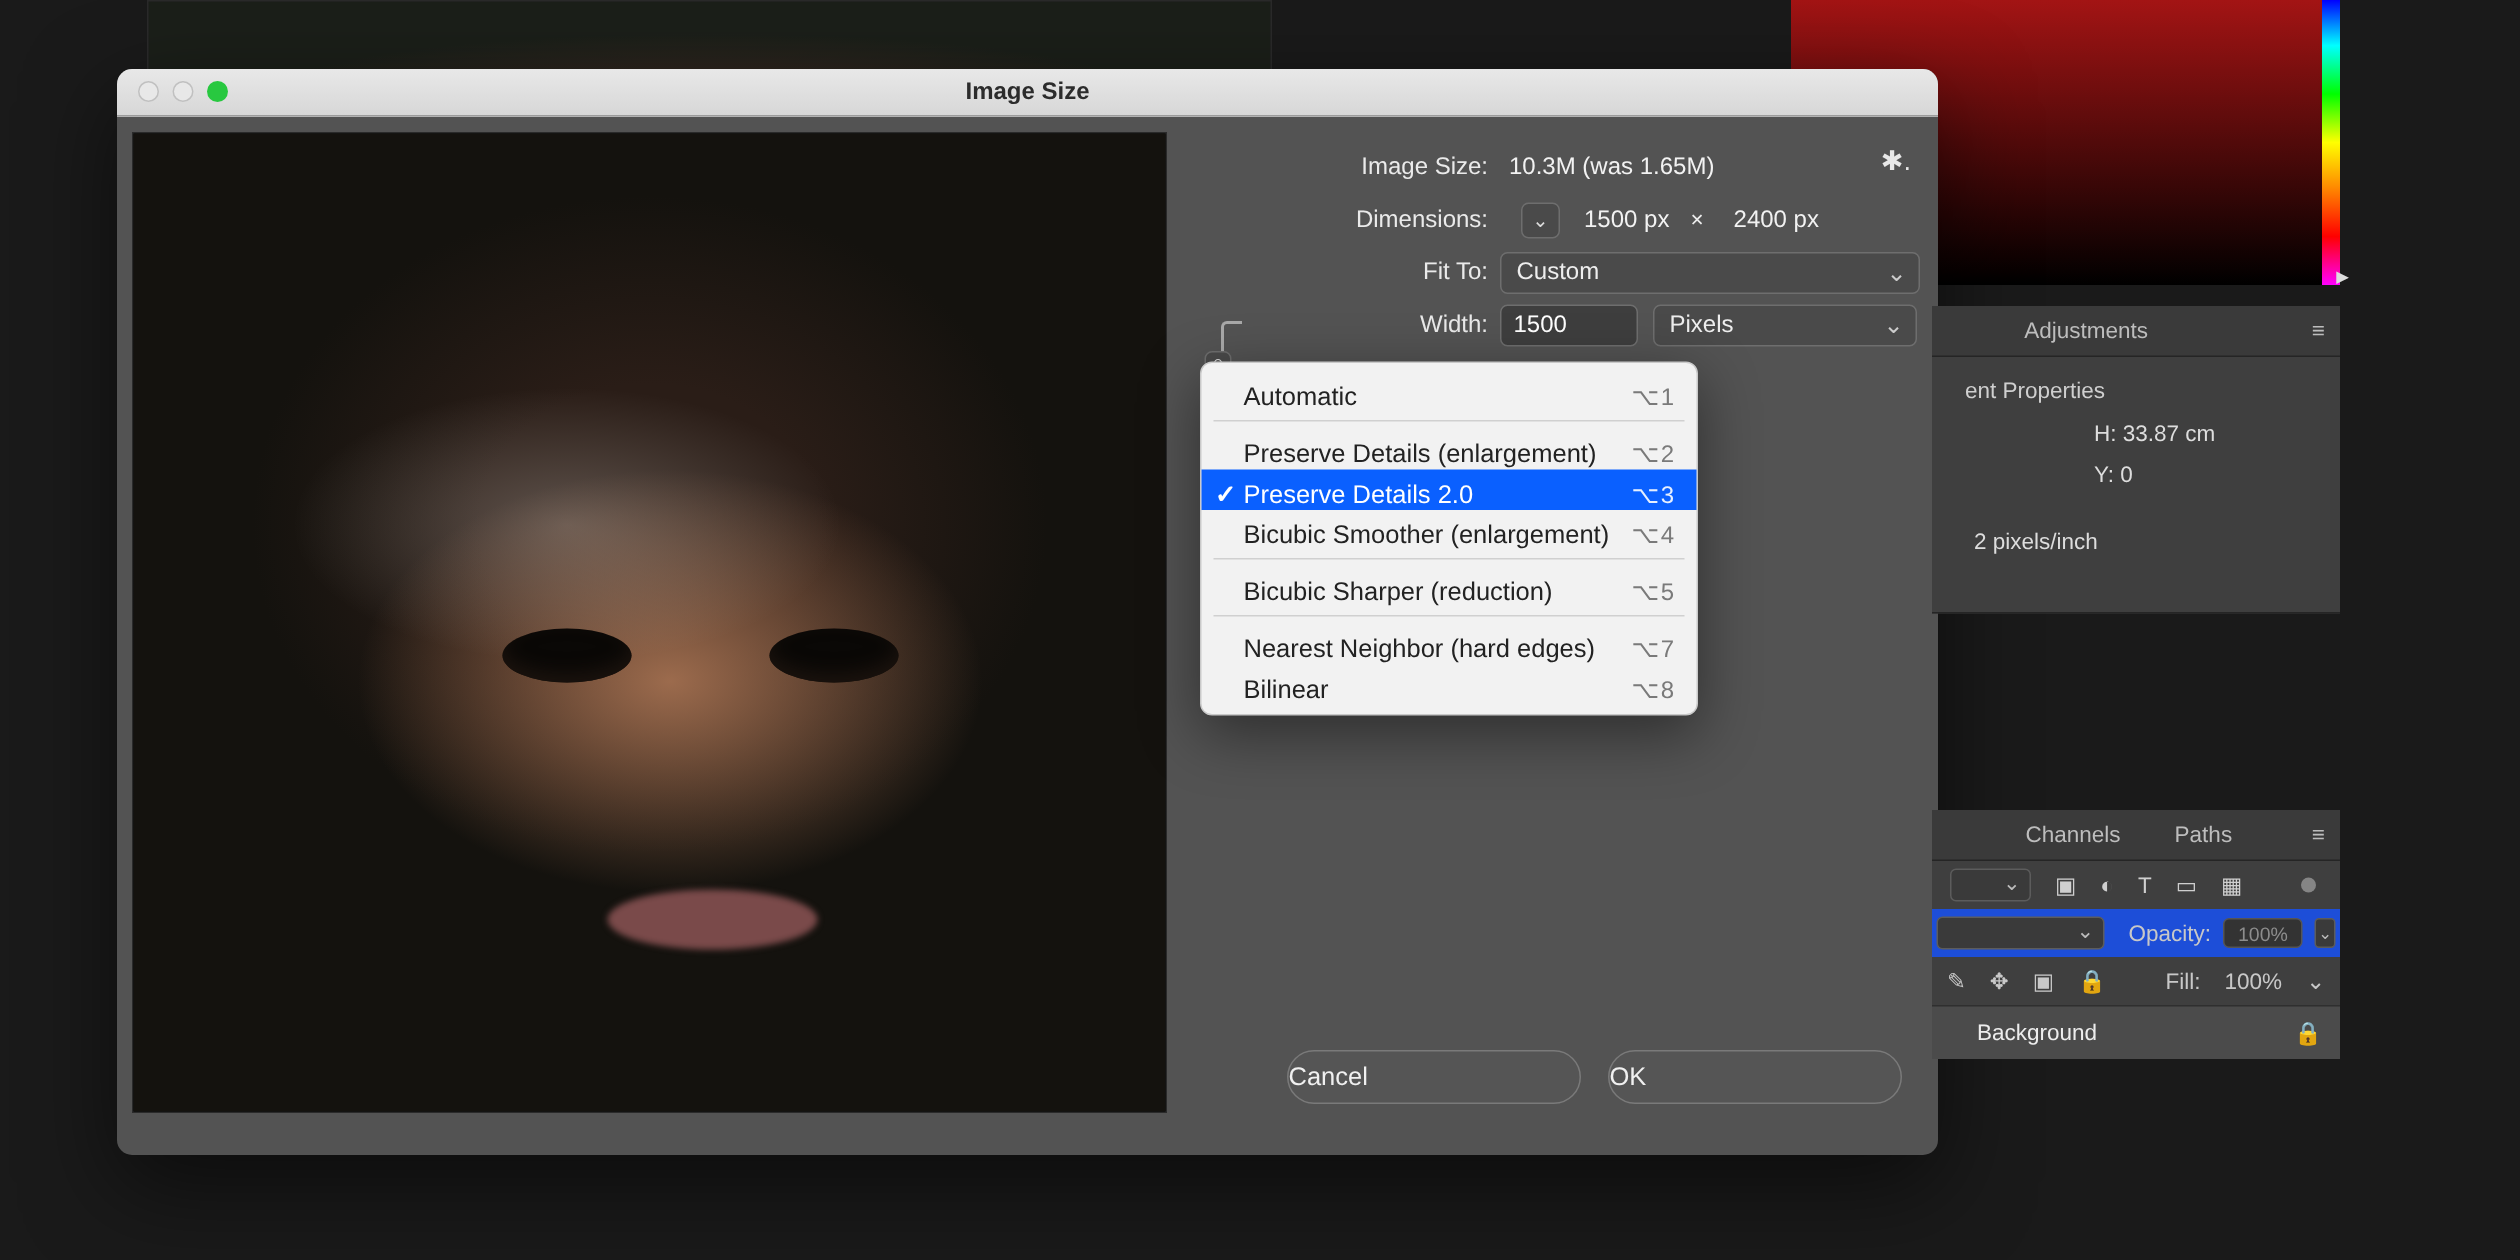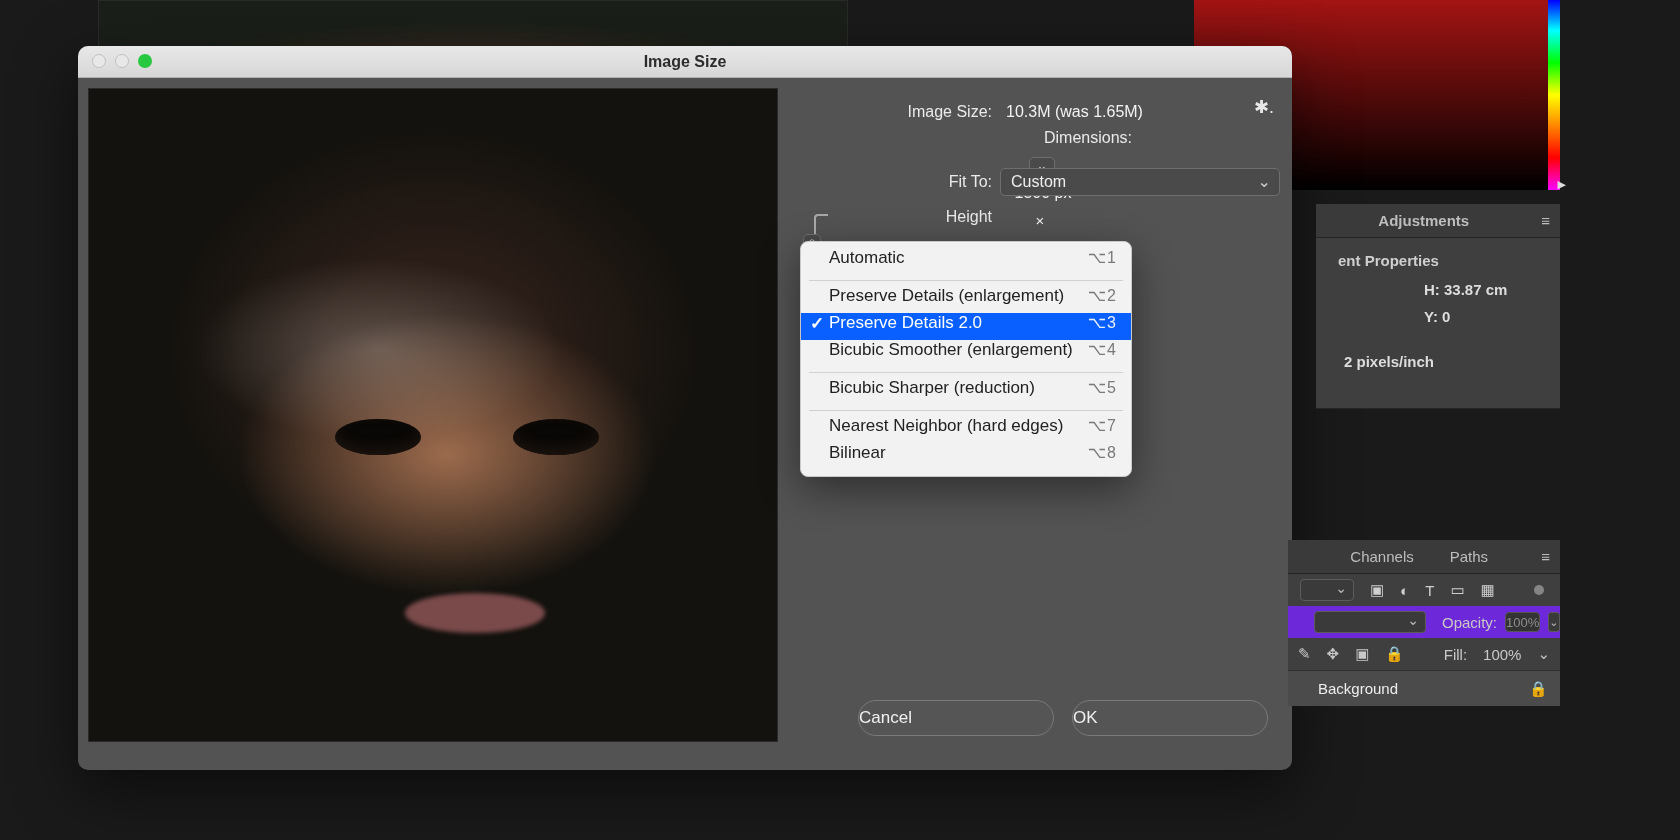--- a/index.html
+++ b/index.html
@@ -59,60 +59,60 @@
     .row { display: flex; align-items: center; height: 35px; margin-bottom: 0; }
     .row .lbl { width: 200px; text-align: right; padding-right: 8px; color: #eaeaea; font-size: 16px; }
     .value-txt { color: #f2f2f2; font-size: 16px; padding-left: 6px; }
     .gear { position:absolute; right: 6px; top: 8px; color:#e8e8e8; font-size:18px; cursor:pointer; }
 
     .chev-btn { width: 26px; height: 24px; background:#4a4a4a; border:1px solid #6e6e6e; border-radius:5px; color:#ddd; display:flex; align-items:center; justify-content:center; margin-left:4px; cursor:pointer; font-size:13px;}
     .select { height: 28px; background:#4a4a4a; border:1px solid #6e6e6e; border-radius:5px; color:#eee; padding:0 28px 0 10px; position:relative; display:flex; align-items:center; font-size:16px; cursor:pointer;}
     .select::after { content:"⌄"; position:absolute; right:8px; top:3px; color:#ccc; font-size:16px;}
     .numinput { width: 92px; height: 28px; background:#3e3e3e; border:1px solid #6e6e6e; border-radius:5px; color:#fff; padding:0 8px; font-size:16px;}
 
-    .dims-row { gap:10px;flex-direction:column; }
+    .dims-row { gap:10px; }
     .mult { color:#eee; padding:0 4px; }
 
     .link-bracket { position:absolute; left:14px; top:126px; height:60px; width:14px;
       border-left:2px solid #a9a9a9; border-top:2px solid #a9a9a9; border-bottom:2px solid #a9a9a9;
       border-radius:4px 0 0 4px; }
     .link-pill { position:absolute; left:3px; top:146px; width:18px; height:20px; background:#4a4a4a; border:1px solid #6e6e6e; border-radius:5px; display:flex; align-items:center; justify-content:center; font-size:13px; color:#ddd;}
 
     .checkbox { width:18px; height:18px; background:#fff; border-radius:4px; display:flex; align-items:center; justify-content:center; color:#007aff; font-weight:700; font-size:15px; margin-right:6px;}
 
     
     .menu { position:absolute; left:800px; top:241px; width:332px; background:#f2f2f2; border:1px solid #c9c9c9; border-radius:8px; box-shadow:0 12px 40px rgba(0,0,0,.45); padding:6px 0; color:#222; font-size:17px; z-index:50;}
     .menu .sep { height:1px; background:#d0d0d0; margin:5px 8px; }
-    .menu .item { display:flex; align-items:flex-start; height:27px; padding:0 14px 0 28px; position:relative; cursor:pointer;}
+    .menu .item { display:flex; align-items:flex-end; height:27px; padding:0 14px 0 28px; position:relative; cursor:pointer;}
     .menu .item .sc { margin-left:auto; color:#7a7a7a; font-size:16px; letter-spacing:1px;}
     .menu .item.sel { background:#0a60ff; color:#fff; }
     .menu .item.sel .sc { color:#e6efff; }
     .menu .item .check { position:absolute; left:9px; font-weight:700; }
 
     
     .btn-row { position:absolute; bottom:20px; right:12px; display:flex; gap:18px;}
     .btn { width:196px; height:36px; border-radius:22px; background:#555; border:1px solid #7a7a7a; color:#f0f0f0; display:flex; align-items:center; justify-content:flex-start; font-size:17px; cursor:pointer;}
 
     
-    .panel-stack { position:absolute; top:204px; right:120px; width:244px; color:#d6d6d6; font-size:14px;font-weight:bold; }
+    .panel-stack { position:absolute; top:204px; right:120px; width:272px; color:#d6d6d6; font-size:14px; }
     .tabs { height:34px; display:flex; align-items:center; background:#3a3a3a; border-bottom:1px solid #252525;}
     .tabs span { padding:0 18px; color:#bdbdbd; font-size:15px; cursor:pointer;}
     .tabs .ham { margin-left:auto; padding-right:10px;}
     .panel-body { background:#3f3f3f; padding:14px 18px 22px 22px; border-bottom:1px solid #252525;}
     .panel-body .subhead { color:#cfcfcf; font-size:15px; margin-bottom:12px; }
     .prop-line { color:#ddd; font-size:15px; margin:10px 0 0 86px;}
     .prop-line2 { color:#ddd; font-size:15px; margin:10px 0 16px 6px;}
 
     .panel-stack2 { position:absolute; top:540px; right:120px; width:272px; }
     .panel-inner { background:#3f3f3f; }
 
     .icon-row { height:32px; background:#3f3f3f; display:flex; align-items:center; gap:16px; padding:0 12px; color:#cfcfcf;}
     .icon-row .sel-mini { width:54px; height:22px; background:#3a3a3a; border:1px solid #5c5c5c; border-radius:4px; position:relative; }
     .icon-row .sel-mini::after{ content:"⌄"; position:absolute; right:6px; top:0; font-size:14px; color:#bbb;}
-    .opacity-row { height:32px; background:#6d28d9; display:flex; align-items:center; padding:0 26px; color:#c8c8c8; gap:8px;}
+    .opacity-row { height:32px; background:#1d4ed8; display:flex; align-items:center; padding:0 3px; color:#c8c8c8; gap:8px;}
     .opacity-row .sel-wide { flex:0 0 112px; height:22px; background:#3a3a3a; border:1px solid #5c5c5c; border-radius:4px; position:relative;}
     .opacity-row .sel-wide::after{ content:"⌄"; position:absolute; right:6px; top:0; font-size:14px; color:#bbb;}
     .opacity-row .lab { margin-left:8px; }
     .opacity-row .pct { background:#333; border:1px solid #555; border-radius:4px; width:54px; height:20px; font-size:13px; color:#8d8d8d; display:flex; align-items:center; justify-content:center;}
     .opacity-row .chev { width:14px; height:20px; background:#3a3a3a; border:1px solid #5c5c5c; border-radius:3px; font-size:11px; color:#bbb; display:flex; align-items:center; justify-content:center;}
     .lock-row { height:32px; background:#3f3f3f; display:flex; align-items:center; padding:0 10px; color:#c8c8c8; gap:16px;}
     .layer-row { height:36px; background:#4b4b4b; display:flex; align-items:center; padding:0 12px; color:#ededed; border-top:1px solid #2f2f2f; }
     .layer-row .eye { width:18px; }
     .layer-row .spacer { flex:1; }
     .dot { width:10px; height:10px; border-radius:50%; background:#858585; margin-left:auto; margin-right:4px; }
@@ -160,20 +160,27 @@
         <div class="value-txt">2400 px</div>
       </div>
 
       <div class="row">
         <div class="lbl">Fit To:</div>
         <div class="select" style="width:280px">
           <span>Custom</span>
         </div>
       </div>
 
+      <div class="row">
+        <div class="lbl">Width:</div>
+        <input class="numinput" value="1500" style="">
+        <div class="select" style="width:176px; margin-left:10px">
+          <span>Pixels</span>
+        </div>
+      </div>
 
       <div class="link-bracket"></div>
       <div class="link-pill">𝟾</div>
 
       <div class="row">
         <div class="lbl">Height</div>
       </div>
 
       <div class="row">
         <div class="lbl">Resolution</div>

